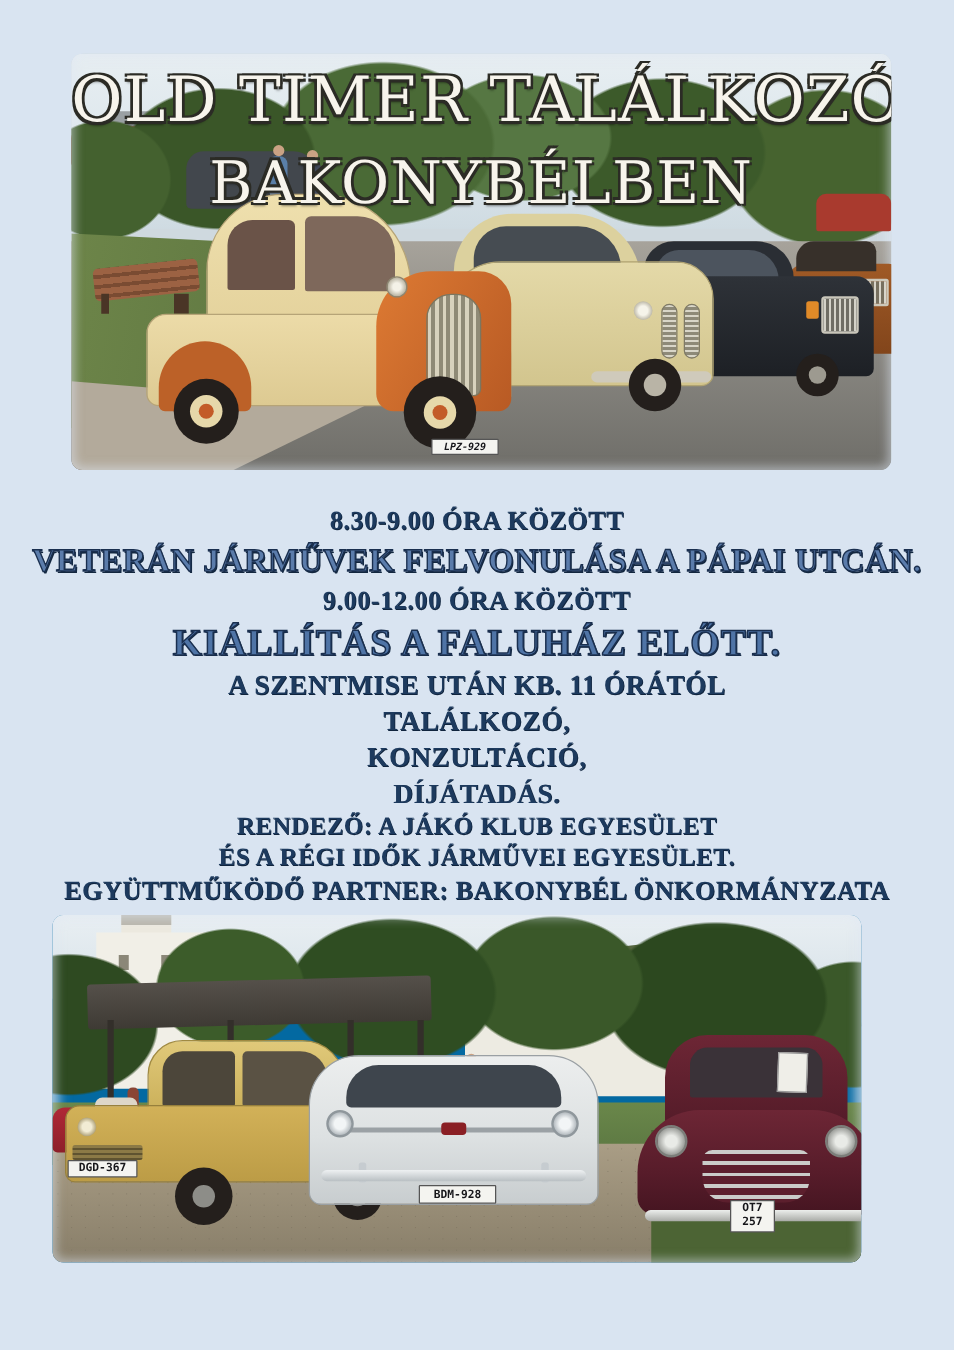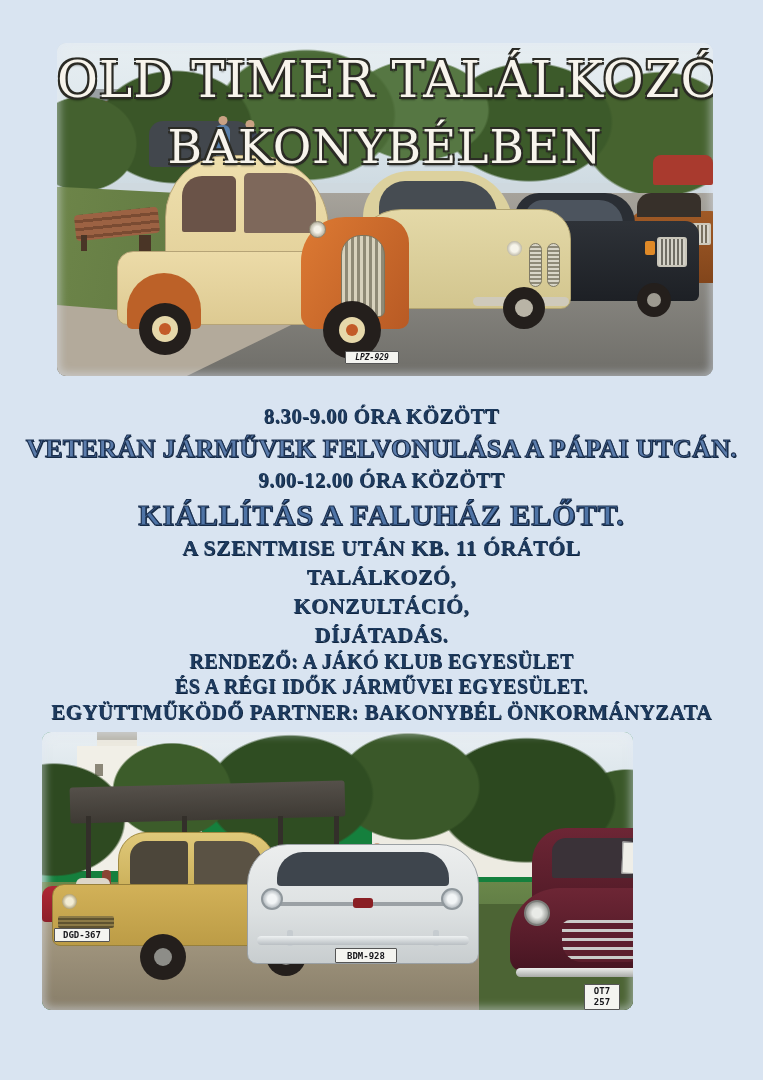--- a/index.html
+++ b/index.html
@@ -5,21 +5,21 @@
   * { margin:0; padding:0; box-sizing:border-box; }
   html,body { width:763px; height:1080px; }
   body { font-family:"Liberation Serif", serif; background:#d9e4f1; overflow:hidden; }
   .poster { position:relative; width:763px; height:1080px; background:#d9e4f1; }
   .abs { position:absolute; }
 
   
   .photo { position:absolute; overflow:hidden; border-radius:9px;
            box-shadow: inset 0 0 10px 5px rgba(217,228,241,.55); }
   .photo-top { left:57px; top:43px; width:656px; height:333px; background:#cfd9df; }
-  .photo-bottom { left:42px; top:732px; width:591px; height:278px; background:#15803d; }
+  .photo-bottom { left:42px; top:732px; width:647px; height:278px; background:#0369a1; }
   .photo::after { content:""; position:absolute; inset:0; border-radius:9px;
                   box-shadow: inset 0 0 8px 3px rgba(223,232,243,.5); pointer-events:none; }
 
   
   .sky-t { left:0; top:0; width:100%; height:42%;
            background:linear-gradient(#e7eef2 0%, #dde7ec 55%, #cfdbe2 100%); }
   .trees-t { left:0; top:0; width:100%; height:72%;
     background:
       radial-gradient(ellipse 90px 80px  at 4% 42%,  #44612f 58%, transparent 60%),
       radial-gradient(ellipse 130px 95px at 18% 35%, #3a5628 58%, transparent 60%),
@@ -118,21 +118,21 @@
   .title-2 { top:76px; font-size:47px; }
   .title-date { bottom:6px; font-size:43px; }
 
   
   .plate { background:#f4f4f0; color:#16161a; border:1px solid #555;
            font-family:"DejaVu Sans Mono", monospace; font-weight:bold;
            display:flex; align-items:center; justify-content:center; z-index:8; border-radius:1px; }
   .plate-car1 { left:228px; top:196px; width:54px; height:13px; font-size:8px; }
   .plate-trabant { left:2px; top:96px; width:56px; height:14px; font-size:9px; }
   .plate-fiat { left:88px; top:104px; width:62px; height:15px; font-size:9px; }
-  .plate-topolino { left:74px; top:156px; width:36px; height:26px; font-size:9px;
+  .plate-topolino { left:74px; top:132px; width:36px; height:26px; font-size:9px;
                     flex-direction:column; line-height:11px; }
 
   
   .schedule { position:absolute; left:0; top:401px; width:763px; text-align:center;
               font-family:"Liberation Serif", serif; font-weight:bold; color:#1d3a5e; }
   .s-line { white-space:nowrap; letter-spacing:.4px; text-shadow:.6px .6px 0 #10243d; }
   .s-sm { font-size:21px; line-height:31px; }
   .s-lg { font-size:26px; line-height:33px; color:#5b7cab; -webkit-text-stroke:1.1px #1a2f4f;
           text-shadow:1px 1px 0 #13273f; }
   .s-xl { font-size:30px; line-height:37px; color:#4f74a6; -webkit-text-stroke:1.2px #1a2f4f;

